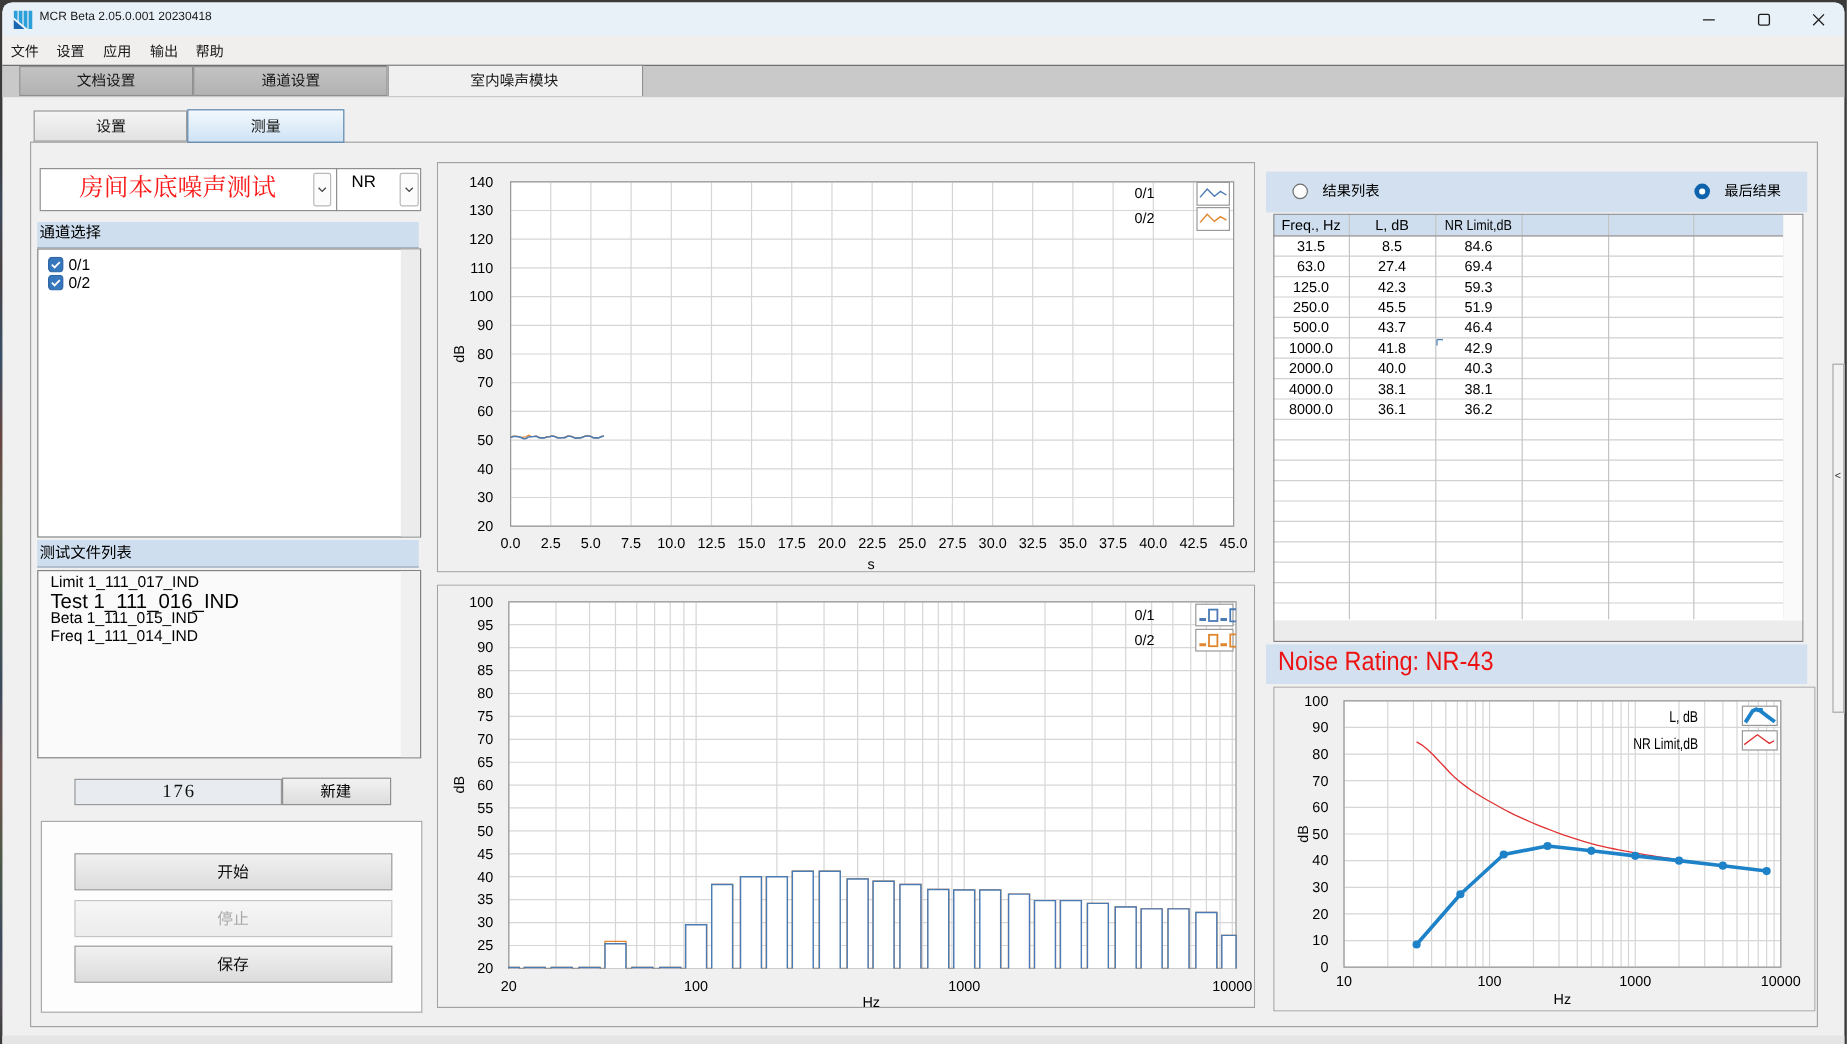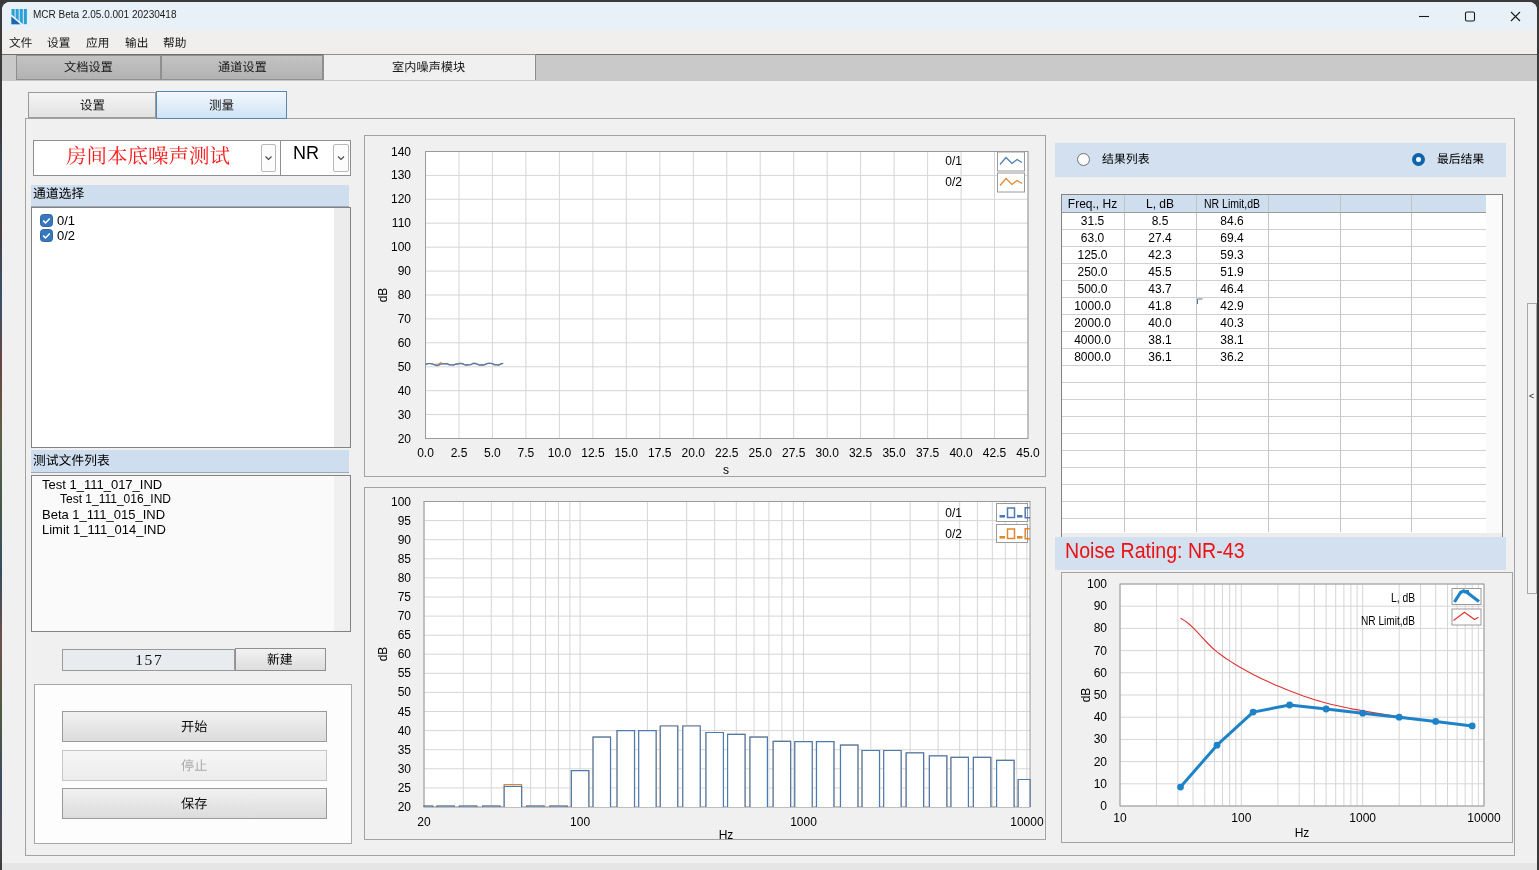--- a/index.html
+++ b/index.html
@@ -131,21 +131,21 @@
         <path transform="translate(143.5,0) scale(0.02050,-0.02050)" d="M793 807 782 801C810 769 843 714 851 672C911 625 973 745 793 807ZM107 834 95 826C137 780 191 701 206 642C274 595 323 737 107 834ZM228 531C247 535 261 542 265 549L200 604L167 569H39L48 539H166V90C166 72 161 66 130 49L173 -31C182 -27 194 -15 200 4C271 78 333 151 365 189L354 201L228 105ZM594 463 554 413H319L327 383H457V98C388 80 331 66 298 60L337 -14C346 -10 353 -2 357 9C495 64 600 109 675 142L671 156L519 115V383H641C655 383 664 388 666 399C639 427 594 463 594 463ZM885 658 839 600H724C723 662 723 727 724 792C749 795 758 806 759 819L655 832C655 751 656 674 658 600H305L313 571H660C672 296 713 81 847 -31C882 -65 939 -92 963 -64C972 -54 969 -36 944 1L959 152L947 154C935 113 919 67 908 41C900 22 895 21 881 35C766 126 732 331 725 571H943C957 571 967 576 970 587C937 617 885 658 885 658Z"></path>
       </g>
     </svg>
   </div>
 <div style="position:absolute;left:261px;top:144px;width:15px;height:28px;background:#fcfcfc;border:1px solid #b8b8b8;border-radius:2px;box-sizing:border-box">
     <svg width="13" height="26" viewBox="0 0 13 26" style="display:block">
       <path d="M3.5 11.5l3 3 3-3" fill="none" stroke="#444" stroke-width="1.1"></path>
     </svg>
   </div>
 <div style="position:absolute;left:280px;top:140px;width:71px;height:36px;background:#fff;border:1px solid #8f8f8f;box-sizing:border-box"></div>
-<div style="position:absolute;left:293px;top:142.5px;width:40px;height:26px;font-size:18px;color:#000">NR</div>
+<div style="position:absolute;left:293px;top:142.5px;width:40px;height:26px;font-size:14px;color:#000">NR</div>
 <div style="position:absolute;left:333px;top:144px;width:16px;height:28px;background:#fcfcfc;border:1px solid #b8b8b8;border-radius:2px;box-sizing:border-box">
     <svg width="14" height="26" viewBox="0 0 14 26" style="display:block">
       <path d="M4 11.5l3 3 3-3" fill="none" stroke="#444" stroke-width="1.1"></path>
     </svg>
   </div>
 <div style="position:absolute;left:31px;top:185px;width:318px;height:21px;background:#cedeee;border-bottom:1px solid #9aa8b8"></div>
 <div style="position:absolute;left:33.0px;top:186.3px;">
     <svg width="51" height="15" viewBox="0 0 51 15" style="display:block">
       <g fill="#000" transform="translate(0,11.9)">
         <path transform="translate(0.0,0) scale(0.01280,-0.01280)" d="M65 757C124 705 200 632 235 585L290 635C253 681 176 751 117 800ZM256 465H43V394H184V110C140 92 90 47 39 -8L86 -70C137 -2 186 56 220 56C243 56 277 22 318 -3C388 -45 471 -57 595 -57C703 -57 878 -52 948 -47C949 -27 961 7 969 26C866 16 714 8 596 8C485 8 400 15 333 56C298 79 276 97 256 108ZM364 803V744H787C746 713 695 682 645 658C596 680 544 701 499 717L451 674C513 651 586 619 647 589H363V71H434V237H603V75H671V237H845V146C845 134 841 130 828 129C816 129 774 129 726 130C735 113 744 88 747 69C814 69 857 69 883 80C909 91 917 109 917 146V589H786C766 601 741 614 712 628C787 667 863 719 917 771L870 807L855 803ZM845 531V443H671V531ZM434 387H603V296H434ZM434 443V531H603V443ZM845 387V296H671V387Z"></path>
@@ -179,25 +179,25 @@
         <path transform="translate(12.8,0) scale(0.01280,-0.01280)" d="M120 775C171 731 235 667 265 626L317 678C287 718 222 778 170 821ZM777 796C819 752 865 691 885 651L940 688C918 727 871 785 829 828ZM50 526V454H189V94C189 51 159 22 141 11C154 -4 172 -36 179 -54C194 -36 221 -18 392 97C385 112 376 141 371 161L260 89V526ZM671 835 677 632H346V560H680C698 183 745 -74 869 -77C907 -77 947 -35 967 134C953 140 921 160 907 175C901 77 889 21 871 21C809 24 770 251 754 560H959V632H751C749 697 747 765 747 835ZM360 61 381 -10C465 15 574 47 679 78L669 145L552 112V344H646V414H378V344H483V93Z"></path>
         <path transform="translate(25.6,0) scale(0.01280,-0.01280)" d="M423 823C453 774 485 707 497 666L580 693C566 734 531 799 501 847ZM50 664V590H206C265 438 344 307 447 200C337 108 202 40 36 -7C51 -25 75 -60 83 -78C250 -24 389 48 502 146C615 46 751 -28 915 -73C928 -52 950 -20 967 -4C807 36 671 107 560 201C661 304 738 432 796 590H954V664ZM504 253C410 348 336 462 284 590H711C661 455 592 344 504 253Z"></path>
         <path transform="translate(38.4,0) scale(0.01280,-0.01280)" d="M317 341V268H604V-80H679V268H953V341H679V562H909V635H679V828H604V635H470C483 680 494 728 504 775L432 790C409 659 367 530 309 447C327 438 359 420 373 409C400 451 425 504 446 562H604V341ZM268 836C214 685 126 535 32 437C45 420 67 381 75 363C107 397 137 437 167 480V-78H239V597C277 667 311 741 339 815Z"></path>
         <path transform="translate(51.2,0) scale(0.01280,-0.01280)" d="M642 724V164H716V724ZM848 835V17C848 1 842 -4 826 -4C810 -5 758 -5 703 -3C713 -24 725 -56 728 -76C805 -76 853 -74 882 -63C912 -51 924 -29 924 18V835ZM181 302C232 267 294 218 333 181C265 85 178 17 79 -22C95 -37 115 -66 124 -85C336 10 491 205 541 552L495 566L482 563H257C273 611 287 662 299 714H571V786H61V714H224C189 561 133 419 53 326C70 315 99 290 111 276C158 335 198 409 232 494H459C440 400 411 317 373 247C334 281 273 326 224 357Z"></path>
         <path transform="translate(64.0,0) scale(0.01280,-0.01280)" d="M252 -79C275 -64 312 -51 591 38C587 54 581 83 579 104L335 31V251C395 292 449 337 492 385C570 175 710 23 917 -46C928 -26 950 3 967 19C868 48 783 97 714 162C777 201 850 253 908 302L846 346C802 303 732 249 672 207C628 259 592 319 566 385H934V450H536V539H858V601H536V686H902V751H536V840H460V751H105V686H460V601H156V539H460V450H65V385H397C302 300 160 223 36 183C52 168 74 140 86 122C142 142 201 170 258 203V55C258 15 236 -2 219 -11C231 -27 247 -61 252 -79Z"></path>
       </g>
     </svg>
   </div>
 <div style="position:absolute;left:31px;top:475px;width:320px;height:157px;background:#fafafa;border:1px solid #828282;box-sizing:border-box"></div>
 <div style="position:absolute;left:334px;top:476px;width:16px;height:155px;background:#f0f0f0"></div>
-<div style="position:absolute;left:42px;top:477.3px;font-size:13px;color:#000">Test 1_111_017_IND</div>
-<div style="position:absolute;left:60px;top:492.1px;font-size:12px;color:#000">Test 1_111_016_IND</div>
+<div style="position:absolute;left:42px;top:477.3px;font-size:13px;color:#000">Limit 1_111_017_IND</div>
+<div style="position:absolute;left:42px;top:492.1px;font-size:17px;color:#000">Test 1_111_016_IND</div>
 <div style="position:absolute;left:42px;top:506.9px;font-size:13px;color:#000">Beta 1_111_015_IND</div>
-<div style="position:absolute;left:42px;top:521.7px;font-size:13px;color:#000">Limit 1_111_014_IND</div>
-<div style="position:absolute;left:62px;top:649px;width:173px;height:22px;background:#e8ecf0;border:1px solid #9a9a9a;box-sizing:border-box;text-align:center;font-size:15.5px;color:#111;line-height:19px;letter-spacing:1.6px;text-indent:1.6px;font-family:&quot;Liberation Serif&quot;,serif">157</div>
+<div style="position:absolute;left:42px;top:521.7px;font-size:13px;color:#000">Freq 1_111_014_IND</div>
+<div style="position:absolute;left:62px;top:649px;width:173px;height:22px;background:#e8ecf0;border:1px solid #9a9a9a;box-sizing:border-box;text-align:center;font-size:15.5px;color:#111;line-height:19px;letter-spacing:1.6px;text-indent:1.6px;font-family:&quot;Liberation Serif&quot;,serif">176</div>
 <div style="position:absolute;left:235px;top:648px;width:91px;height:23px;background:linear-gradient(#f2f2f2,#dddddd);border:1px solid #8f8f8f;box-sizing:border-box"></div>
 <div style="position:absolute;left:267.2px;top:652.0px">
     <svg width="26" height="15" viewBox="0 0 26 15" style="display:block">
       <g fill="#000" transform="translate(0,11.9)">
         <path transform="translate(0.0,0) scale(0.01280,-0.01280)" d="M360 213C390 163 426 95 442 51L495 83C480 125 444 190 411 240ZM135 235C115 174 82 112 41 68C56 59 82 40 94 30C133 77 173 150 196 220ZM553 744V400C553 267 545 95 460 -25C476 -34 506 -57 518 -71C610 59 623 256 623 400V432H775V-75H848V432H958V502H623V694C729 710 843 736 927 767L866 822C794 792 665 762 553 744ZM214 827C230 799 246 765 258 735H61V672H503V735H336C323 768 301 811 282 844ZM377 667C365 621 342 553 323 507H46V443H251V339H50V273H251V18C251 8 249 5 239 5C228 4 197 4 162 5C172 -13 182 -41 184 -59C233 -59 267 -58 290 -47C313 -36 320 -18 320 17V273H507V339H320V443H519V507H391C410 549 429 603 447 652ZM126 651C146 606 161 546 165 507L230 525C225 563 208 622 187 665Z"></path>
         <path transform="translate(12.8,0) scale(0.01280,-0.01280)" d="M394 755V695H581V620H330V561H581V483H387V422H581V345H379V288H581V209H337V149H581V49H652V149H937V209H652V288H899V345H652V422H876V561H945V620H876V755H652V840H581V755ZM652 561H809V483H652ZM652 620V695H809V620ZM97 393C97 404 120 417 135 425H258C246 336 226 259 200 193C173 233 151 283 134 343L78 322C102 241 132 177 169 126C134 60 89 8 37 -30C53 -40 81 -66 92 -80C140 -43 183 7 218 70C323 -30 469 -55 653 -55H933C937 -35 951 -2 962 14C911 13 694 13 654 13C485 13 347 35 249 132C290 225 319 342 334 483L292 493L278 492H192C242 567 293 661 338 758L290 789L266 778H64V711H237C197 622 147 540 129 515C109 483 84 458 66 454C76 439 91 408 97 393Z"></path>
       </g>
     </svg>
   </div>
 <div style="position:absolute;left:34px;top:684px;width:318px;height:160px;background:#fdfdfd;border:1px solid #a8a8a8;box-sizing:border-box"></div>
@@ -340,21 +340,21 @@
 <div style="position:absolute;left:1437.0px;top:151.8px;">
     <svg width="47" height="14" viewBox="0 0 47 14" style="display:block">
       <g fill="#000" transform="translate(0,11.0)">
         <path transform="translate(0.0,0) scale(0.01180,-0.01180)" d="M248 635H753V564H248ZM248 755H753V685H248ZM176 808V511H828V808ZM396 392V325H214V392ZM47 43 54 -24 396 17V-80H468V26L522 33V94L468 88V392H949V455H49V392H145V52ZM507 330V268H567L547 262C577 189 618 124 671 70C616 29 554 -2 491 -22C504 -35 522 -61 529 -77C596 -53 662 -19 720 26C776 -20 843 -55 919 -77C929 -59 948 -32 964 -18C891 0 826 31 771 71C837 135 889 215 920 314L877 333L863 330ZM613 268H832C806 209 767 157 721 113C675 157 639 209 613 268ZM396 269V198H214V269ZM396 142V80L214 59V142Z"></path>
         <path transform="translate(11.8,0) scale(0.01180,-0.01180)" d="M151 750V491C151 336 140 122 32 -30C50 -40 82 -66 95 -82C210 81 227 324 227 491H954V563H227V687C456 702 711 729 885 771L821 832C667 793 388 764 151 750ZM312 348V-81H387V-29H802V-79H881V348ZM387 41V278H802V41Z"></path>
         <path transform="translate(23.6,0) scale(0.01180,-0.01180)" d="M35 53 48 -24C147 -2 280 26 406 55L400 124C266 97 128 68 35 53ZM56 427C71 434 96 439 223 454C178 391 136 341 117 322C84 286 61 262 38 257C47 237 59 200 63 184C87 197 123 205 402 256C400 272 397 302 398 322L175 286C256 373 335 479 403 587L334 629C315 593 293 557 270 522L137 511C196 594 254 700 299 802L222 834C182 717 110 593 87 561C66 529 48 506 30 502C39 481 52 443 56 427ZM639 841V706H408V634H639V478H433V406H926V478H716V634H943V706H716V841ZM459 304V-79H532V-36H826V-75H901V304ZM532 32V236H826V32Z"></path>
         <path transform="translate(35.4,0) scale(0.01180,-0.01180)" d="M159 792V394H461V309H62V240H400C310 144 167 58 36 15C53 -1 76 -28 88 -47C220 3 364 98 461 208V-80H540V213C639 106 785 9 914 -42C925 -23 949 5 965 21C839 63 694 148 601 240H939V309H540V394H848V792ZM236 563H461V459H236ZM540 563H767V459H540ZM236 727H461V625H236ZM540 727H767V625H540Z"></path>
       </g>
     </svg>
   </div>
-<div style="position:absolute;left:1061px;top:194px;width:442px;height:456px">
+<div style="position:absolute;left:1061px;top:178px;width:442px;height:456px">
     <svg width="442" height="357" viewBox="0 0 442 357" style="display:block;font-family:'Liberation Sans',sans-serif">
       <rect x="0" y="0" width="442" height="357" fill="#fff"></rect>
       <rect x="0" y="1" width="425" height="17" fill="#cedeee"></rect>
       <path d="M0 18.5H425 M0 35.5H425 M0 52.5H425 M0 69.5H425 M0 86.5H425 M0 103.5H425 M0 120.5H425 M0 137.5H425 M0 154.5H425 M0 171.5H425 M0 188.5H425 M0 205.5H425 M0 222.5H425 M0 239.5H425 M0 256.5H425 M0 273.5H425 M0 290.5H425 M0 307.5H425 M0 324.5H425" stroke="#d0d0d0" fill="none"></path>
       <path d="M63.5 1V338 M135.5 1V338 M207.5 1V338 M279.5 1V338 M350.5 1V338 M425.5 1V338" stroke="#c4c4c4" fill="none"></path>
       <path d="M0 18.5H425" stroke="#9a9a9a" fill="none"></path>
       <text x="31.5" y="14" font-size="12" text-anchor="middle" fill="#000">Freq., Hz</text>
       <text x="99.0" y="14" font-size="12" text-anchor="middle" fill="#000">L, dB</text>
       <text x="171.0" y="14" font-size="12" text-anchor="middle" fill="#000" textLength="56" lengthAdjust="spacingAndGlyphs">NR Limit,dB</text>
       <text x="31.5" y="31" font-size="12" text-anchor="middle" fill="#000">31.5</text>

